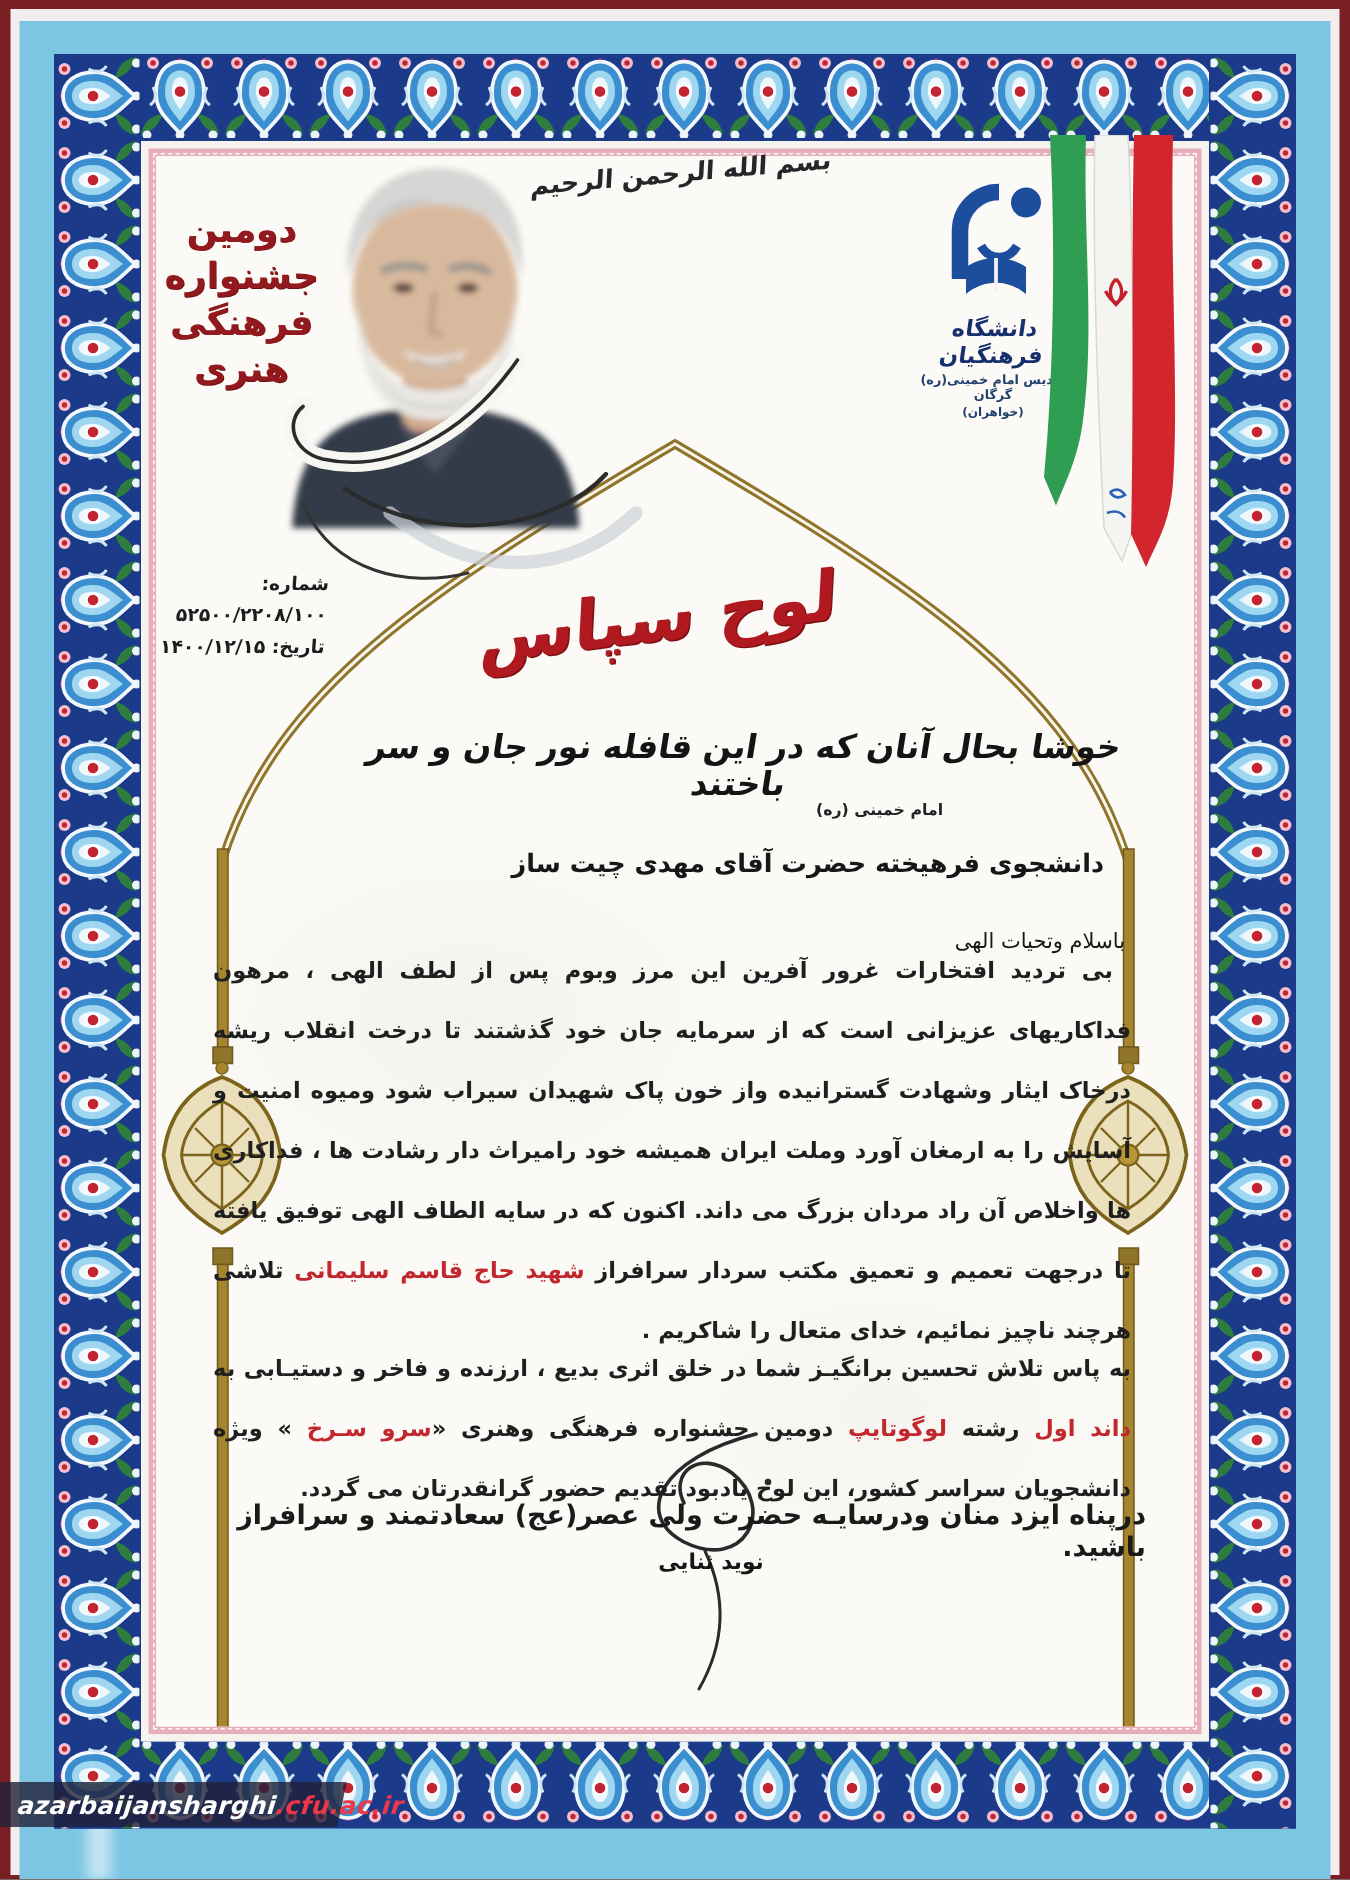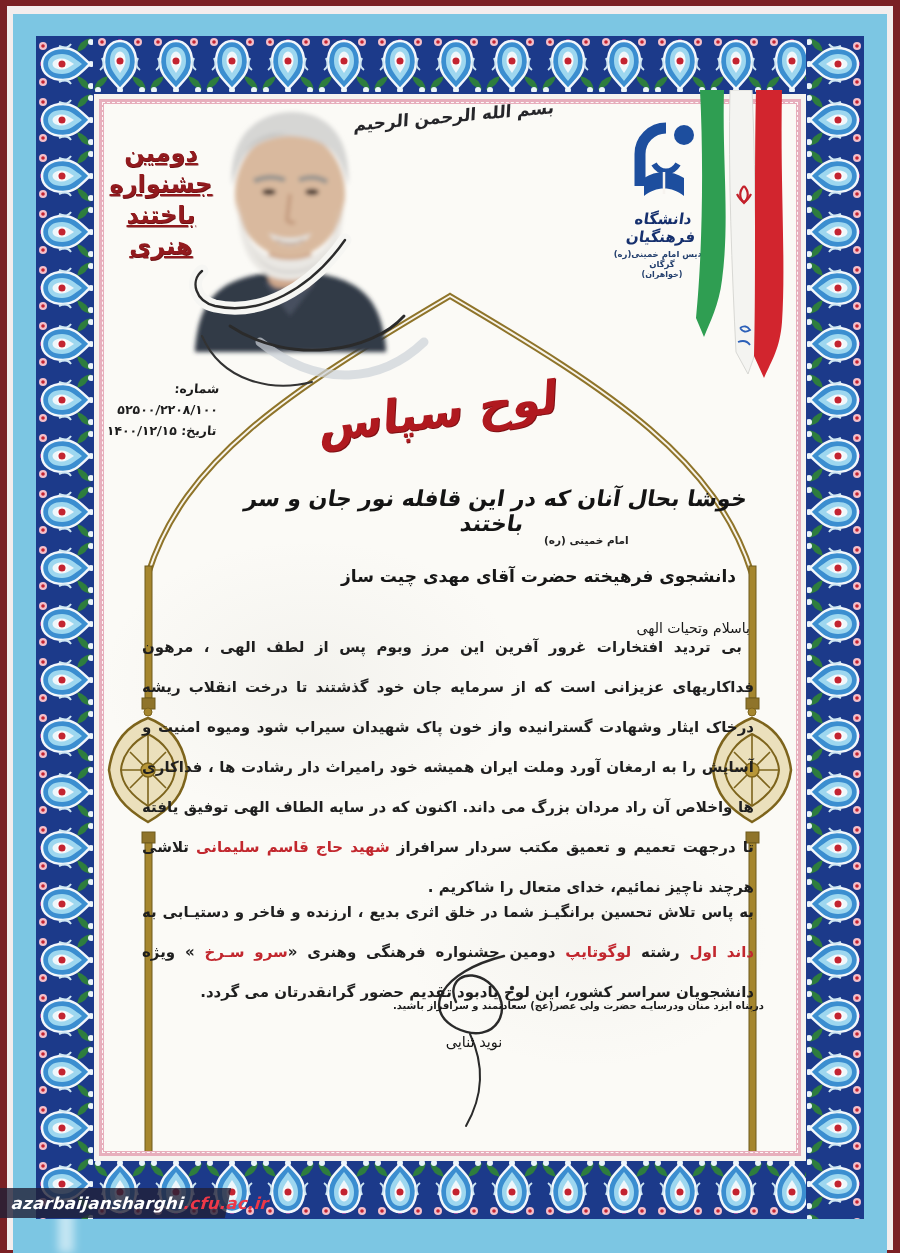--- a/index.html
+++ b/index.html
@@ -36,43 +36,43 @@
       radial-gradient(ellipse 300px 200px at 30% 55%,rgba(180,180,170,.10),transparent 70%),
       radial-gradient(ellipse 260px 180px at 70% 80%,rgba(180,180,170,.08),transparent 70%),
       #fbfaf6;
     direction:rtl;
   }
   .abs{position:absolute;}
   
   .bismillah{left:230px;top:2px;width:240px;text-align:center;font-weight:bold;
     font-size:17px;color:#26262a;transform:rotate(-5deg) skewX(-8deg);direction:rtl;}
   .festival{left:-8px;top:34px;width:130px;text-align:center;color:#921a1e;
-    font-weight:bold;font-size:24px;line-height:31px;direction:rtl;text-shadow:0.5px 0.5px 0 #6d1013;text-decoration:underline;}
+    font-weight:bold;font-size:24px;line-height:31px;direction:rtl;text-shadow:0.5px 0.5px 0 #6d1013;}
   .logo-box{left:500px;top:8px;width:116px;text-align:center;direction:rtl;}
   .logo-name{font-weight:bold;font-size:15px;color:#16306e;transform:skewX(-8deg);display:block;margin-top:2px;}
   .logo-campus{font-weight:bold;font-size:8.5px;color:#24406e;display:block;margin-top:3px;}
   .logo-branch{font-weight:bold;font-size:8px;color:#24406e;display:block;margin-top:1px;}
   .refbox{left:-12px;top:274px;width:126px;direction:rtl;text-align:right;
     font-size:12.5px;font-weight:bold;color:#1c1c1c;line-height:21px;transform:skewX(-4deg);}
   
   .loh{left:205px;top:280px;width:260px;text-align:center;font-size:46px;font-weight:bold;
     color:#b0191f;transform:rotate(-7deg) skewX(-10deg);text-shadow:1px 1px 0 #7e1014;}
   .quote{left:120px;top:382px;width:540px;text-align:center;font-size:22px;font-weight:bold;
     color:#141414;transform:skewX(-9deg);}
   .quote-attrib{left:440px;top:430px;width:140px;text-align:left;font-size:10.5px;font-weight:bold;color:#222;}
   
   .addressee{right:60px;top:462px;font-size:17px;font-weight:bold;color:#171717;}
   .salutation{right:46px;top:516px;font-size:14px;font-weight:normal;color:#171717;}
   .para{right:42px;top:523px;width:612px;font-size:15px;font-weight:bold;color:#1f1f1f;
     line-height:40px;text-align:justify;direction:rtl;}
   .para.p1{text-indent:12px;}
   .para.p2{top:788px;}
   .red{color:#c2272e;}
-  .closing{right:32px;top:896px;font-size:10px;font-weight:bold;color:#1a1a1a;}
-  .sig-name{left:300px;top:930px;width:140px;text-align:center;font-size:14.5px;font-weight:normal;color:#151515;}
+  .closing{right:32px;top:896px;font-size:18px;font-weight:bold;color:#1a1a1a;}
+  .sig-name{left:300px;top:930px;width:140px;text-align:center;font-size:14.5px;font-weight:bold;color:#151515;}
   .sig-role{left:210px;top:957px;width:320px;text-align:center;font-size:15px;font-weight:bold;color:#151515;}
   .deco-svg{position:absolute;left:0;top:0;pointer-events:none;}
   
   .watermark{
     position:absolute;left:-10px;top:1188px;width:238px;height:30px;
     background:rgba(33,33,55,.8);transform:skewX(-12deg);
     display:flex;align-items:center;padding-left:22px;
   }
   .watermark span{font-style:italic;font-weight:bold;font-size:16.5px;letter-spacing:.3px;transform:skewX(6deg);}
   .wm-site{color:#ffffff;}
@@ -1653,21 +1653,21 @@
         <path d="M205,150 C170,200 120,226 75,216 C55,211 50,191 62,181" stroke="#f6f6f3" stroke-width="13"></path>
         <path d="M205,150 C170,200 120,226 75,216 C55,211 50,191 62,181" stroke="#2b2b2b" stroke-width="2.4"></path>
         <path d="M90,236 C150,276 232,262 264,226" stroke="#2b2b2b" stroke-width="2.8"></path>
         <path d="M62,246 C82,292 132,302 172,292" stroke="#333" stroke-width="2"></path>
       </g>
     </svg>
 
     <div class="abs festival">
       <span>دومین</span><br>
       <span>جشنواره</span><br>
-      <span>باختند</span><br>
+      <span>فرهنگی</span><br>
       <span>هنری</span>
     </div>
 
     <div class="abs bismillah">بسم الله الرحمن الرحیم</div>
 
     <div class="abs logo-box">
       <svg width="96" height="92" viewBox="0 0 96 92">
         <g fill="none" stroke="#1d4e9e">
           <path d="M26,74 L26,42 A26,26 0 0 1 52,16" stroke-width="11"></path>
           <circle cx="70" cy="23" r="10" fill="#1d4e9e" stroke="none"></circle>

